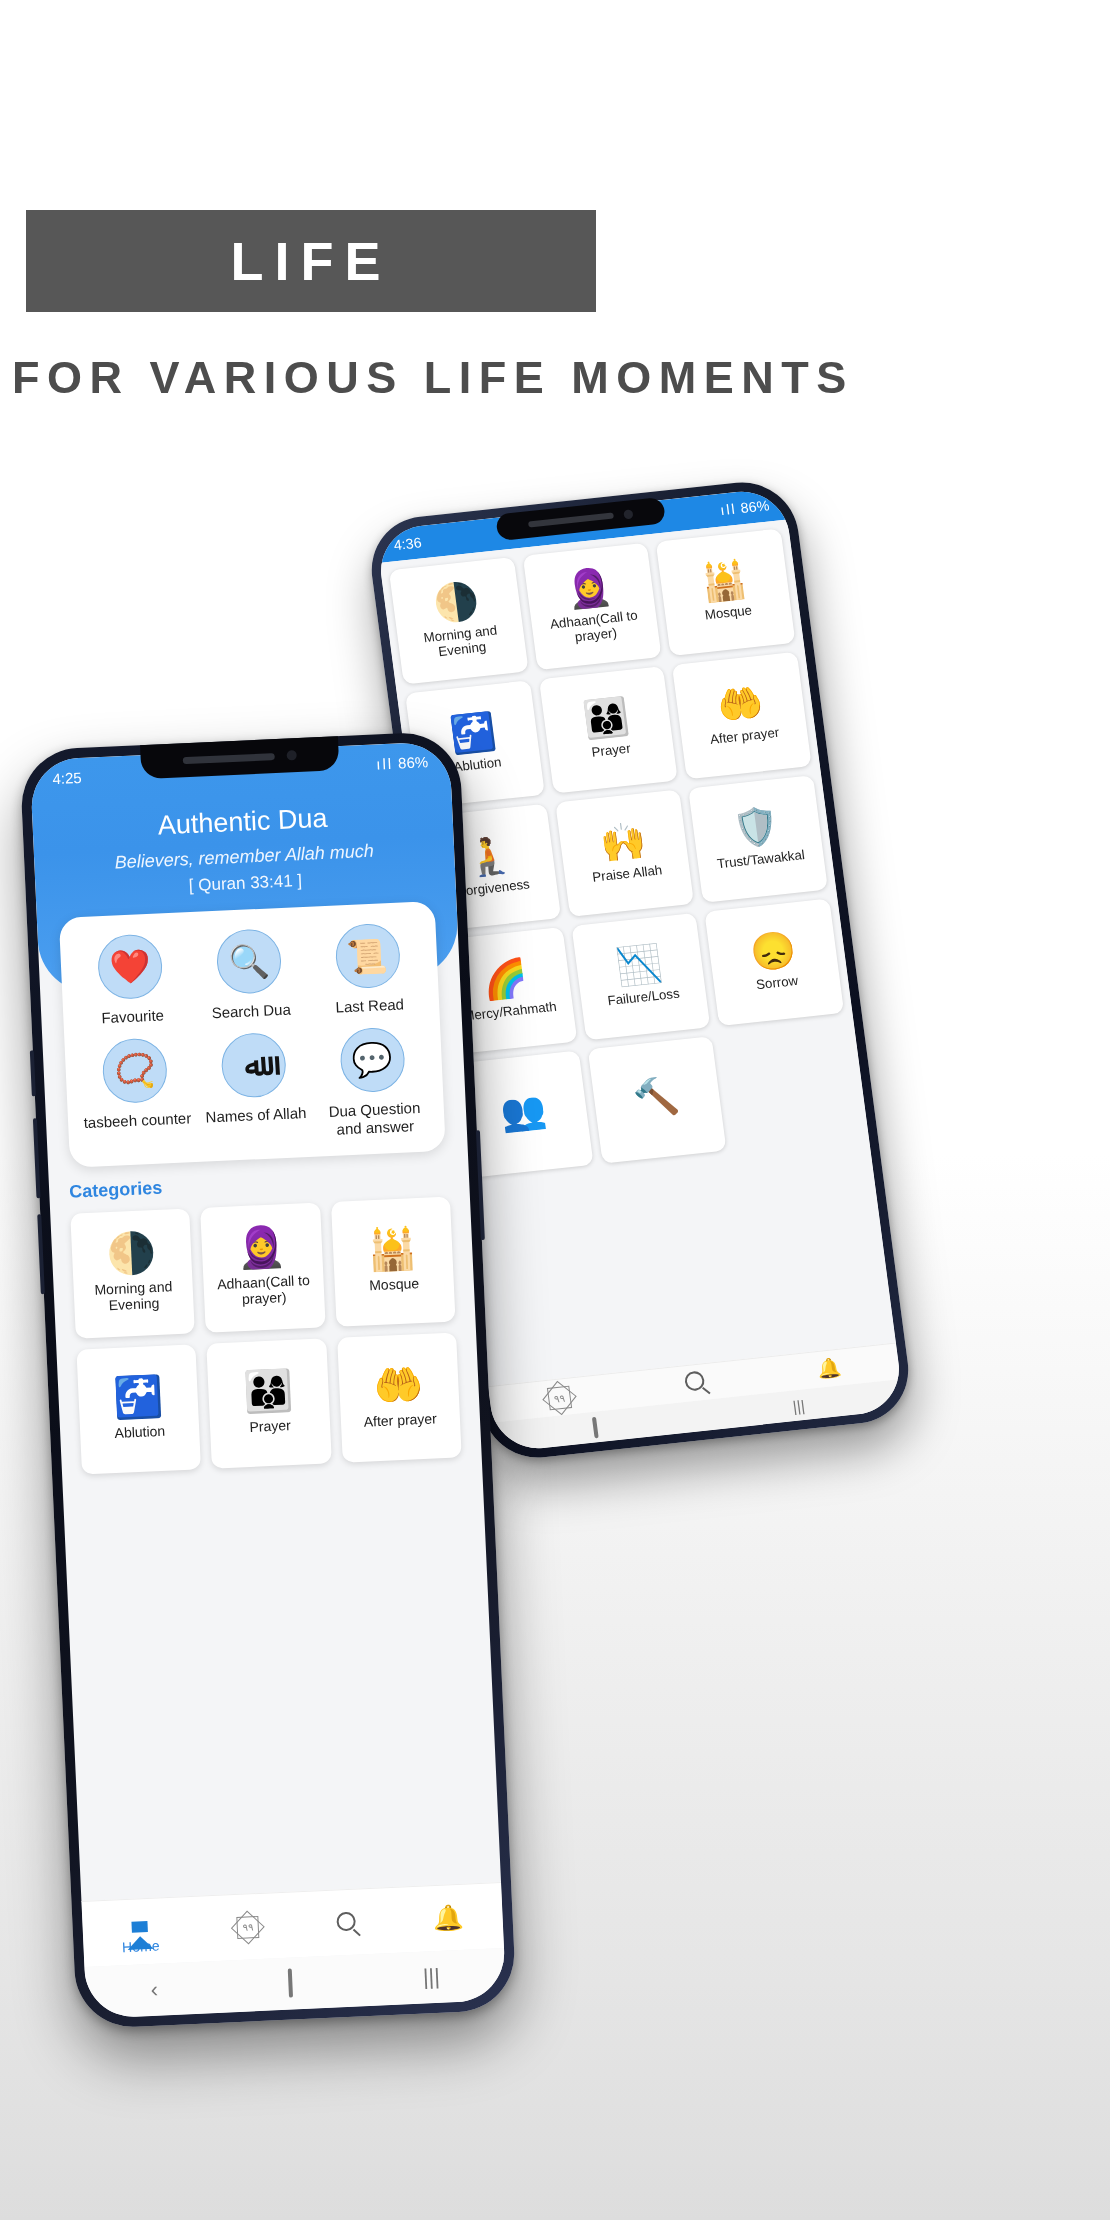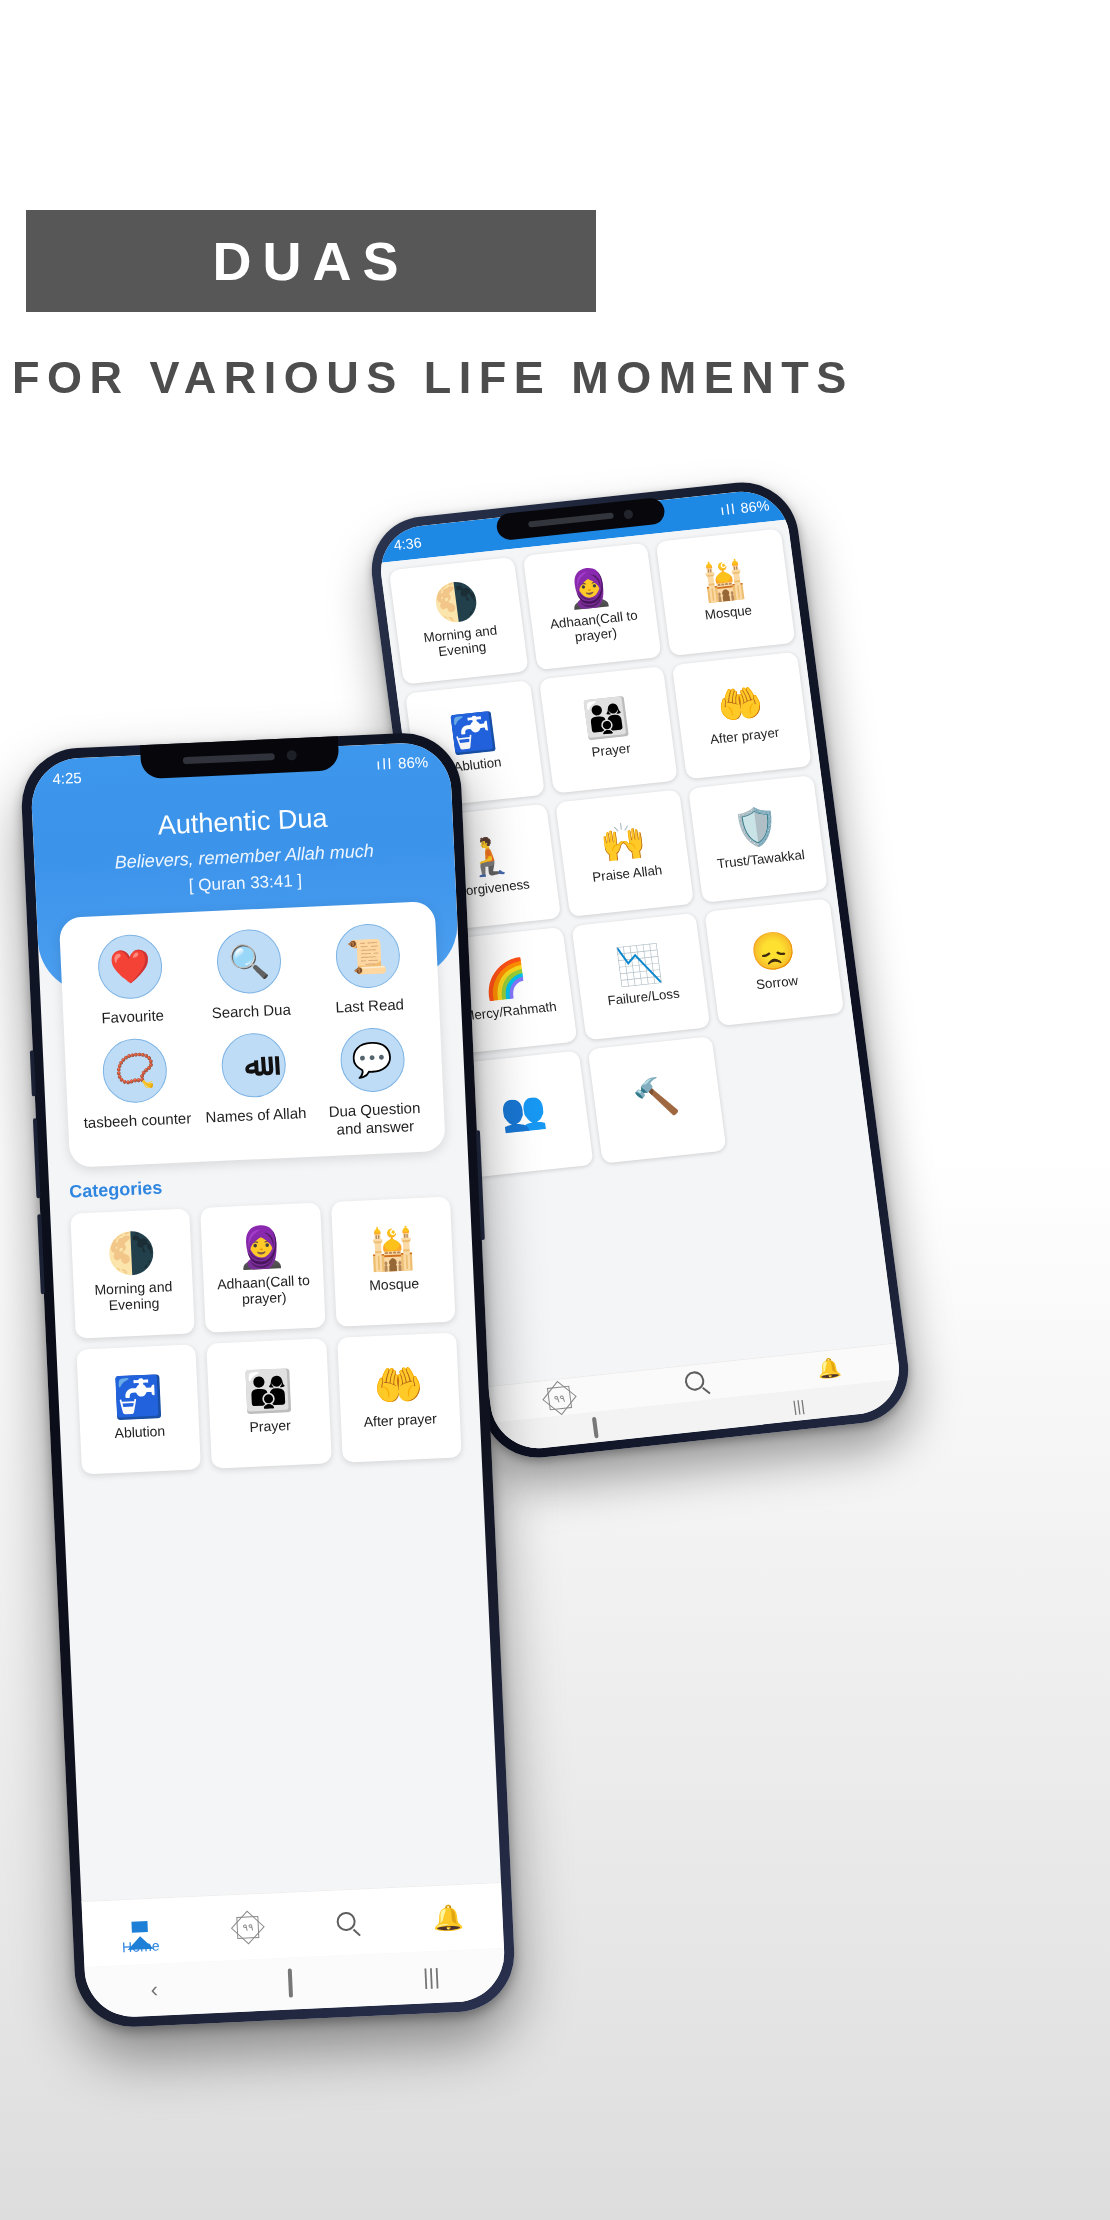--- a/index.html
+++ b/index.html
@@ -228,21 +228,21 @@
   .sq{ width:17px;height:17px;border:2px solid #777;border-radius:4px;}
   .bars{ letter-spacing:2px; }
 </style>
 </head>
 <body>
 
 <div class="bg-wash"></div>
 
 <div class="promo-header">
   <div class="title-band">
-    <span>DUAS</span>
+    <span>LIFE</span>
   </div>
   <div class="subtitle">FOR VARIOUS LIFE MOMENTS</div>
 </div>
 
 <div class="phone phone-back">
   <div class="pb-shell">
     <div class="pb-screen">
 
       <div class="pb-statusbar">
         <span>4:36</span>

